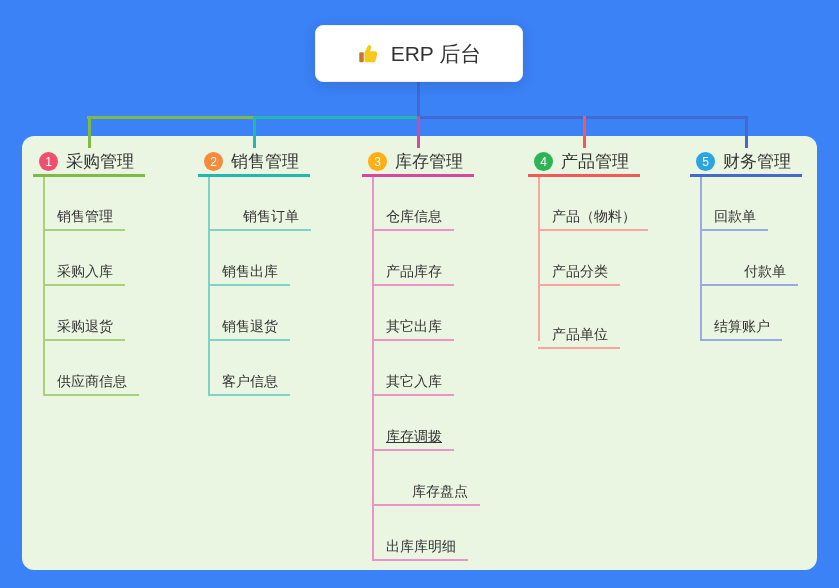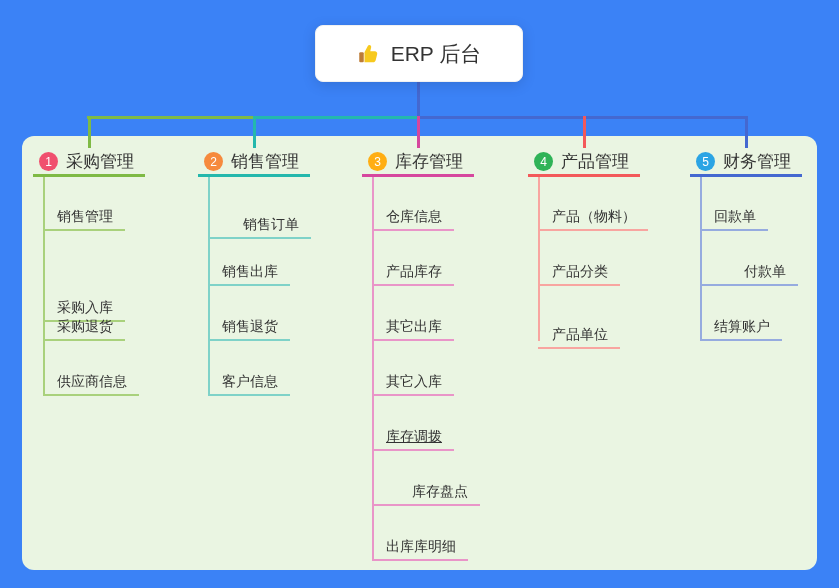--- a/index.html
+++ b/index.html
@@ -62,29 +62,29 @@
     <span>ERP 后台</span>
   </div>
 
   <div id="branches">
       <div class="branch-title" style="left: 33px; top: 149px; border-bottom-color: rgb(127, 186, 69);">
         <span class="badge" style="background: rgb(240, 80, 110);">1</span>
         <span>采购管理</span>
       </div>
       <div class="vline" style="left: 43px; top: 177px; height: 219px; background: rgb(169, 209, 124);"></div>
       <div class="sub-item" style="left: 43px; top: 204px; border-bottom-color: rgb(169, 209, 124);"><span>销售管理</span></div>
-      <div class="sub-item" style="left: 43px; top: 259px; border-bottom-color: rgb(169, 209, 124); margin-top: 36px;"><span>采购入库</span></div>
+      <div class="sub-item" style="left: 43px; top: 259px; border-bottom-color: rgb(169, 209, 124);"><span>采购入库</span></div>
       <div class="sub-item" style="left: 43px; top: 314px; border-bottom-color: rgb(169, 209, 124);"><span>采购退货</span></div>
       <div class="sub-item" style="left: 43px; top: 369px; border-bottom-color: rgb(169, 209, 124);"><span>供应商信息</span></div>
       <div class="branch-title" style="left: 198px; top: 149px; border-bottom-color: rgb(36, 184, 172);">
         <span class="badge" style="background: rgb(246, 138, 61);">2</span>
         <span>销售管理</span>
       </div>
       <div class="vline" style="left: 208px; top: 177px; height: 219px; background: rgb(127, 210, 200);"></div>
-      <div class="sub-item" style="left: 208px; top: 212px; border-bottom-color: rgb(127, 210, 200); padding-left: 35px;"><span>销售订单</span></div>
+      <div class="sub-item" style="left: 208px; top: 204px; border-bottom-color: rgb(127, 210, 200); padding-left: 35px;"><span>销售订单</span></div>
       <div class="sub-item" style="left: 208px; top: 259px; border-bottom-color: rgb(127, 210, 200);"><span>销售出库</span></div>
       <div class="sub-item" style="left: 208px; top: 314px; border-bottom-color: rgb(127, 210, 200);"><span>销售退货</span></div>
       <div class="sub-item" style="left: 208px; top: 369px; border-bottom-color: rgb(127, 210, 200);"><span>客户信息</span></div>
       <div class="branch-title" style="left: 362px; top: 149px; border-bottom-color: rgb(214, 71, 158);">
         <span class="badge" style="background: rgb(255, 174, 19);">3</span>
         <span>库存管理</span>
       </div>
       <div class="vline" style="left: 372px; top: 177px; height: 384px; background: rgb(233, 149, 200);"></div>
       <div class="sub-item" style="left: 372px; top: 204px; border-bottom-color: rgb(233, 149, 200);"><span>仓库信息</span></div>
       <div class="sub-item" style="left: 372px; top: 259px; border-bottom-color: rgb(233, 149, 200);"><span>产品库存</span></div>

